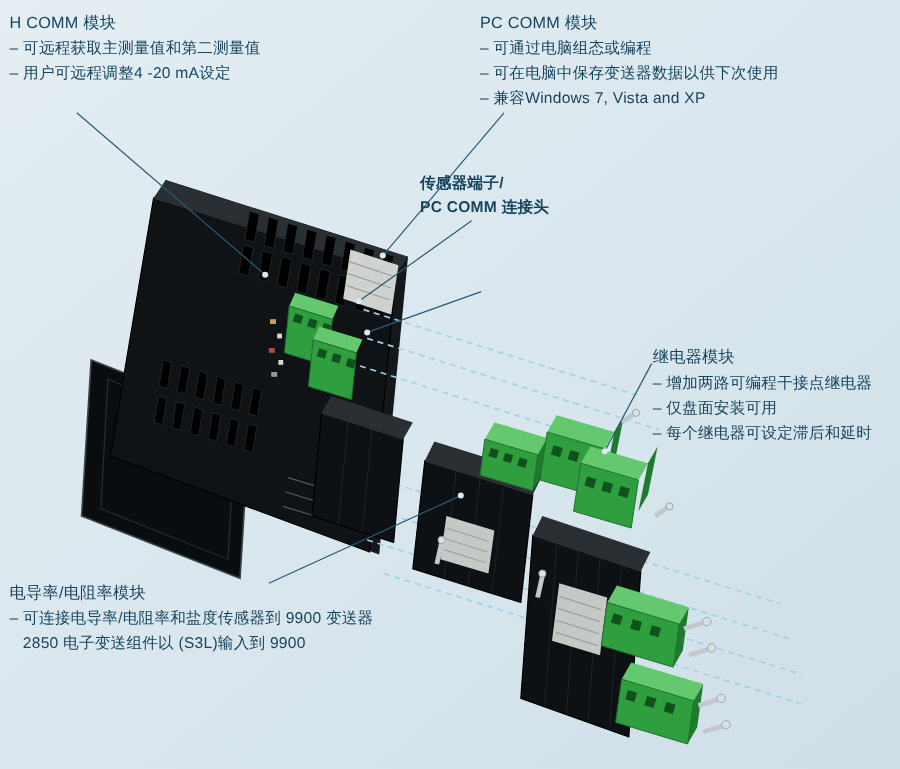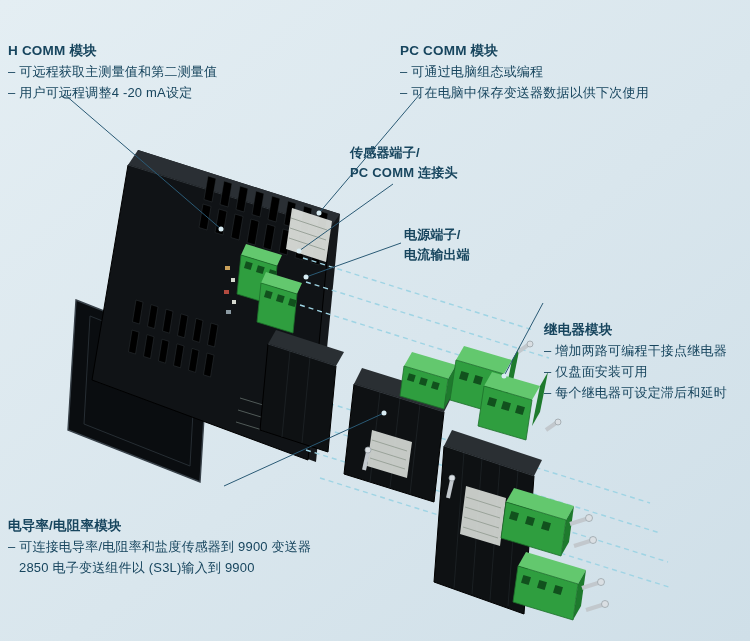--- a/index.html
+++ b/index.html
@@ -9,21 +9,21 @@
     position:relative; overflow:hidden;
     font-family:"Liberation Sans", sans-serif;
     background:linear-gradient(140deg,#e4eef3 0%,#d9e6ed 55%,#cfdfe8 100%);
   }
   .stage { position:absolute; inset:0; }
   svg.art { position:absolute; left:0; top:0; display:block; }
   .label-block {
     position:absolute; color:#17455e; font-size:13px; line-height:21px;
     white-space:nowrap; letter-spacing:0.2px;
   }
-  .label-title { font-weight:bold; font-size:13.5px;margin-top:32px; }
+  .label-title { font-weight:normal; font-size:13.5px; }
   .bold-lines div { font-weight:bold; font-size:13px; line-height:20px; }
   .center { text-align:left; }
   .indent { padding-left:11px; }
 </style>
 </head>
 <body>
 
 <div class="stage">
 
   <svg class="art" width="750" height="641" viewBox="0 0 750 641">
@@ -264,31 +264,28 @@
   <div class="label-block" style="left:8px; top:8px;">
     <div class="label-title">H COMM 模块</div>
     <div class="label-item">– 可远程获取主测量值和第二测量值</div>
     <div class="label-item">– 用户可远程调整4 -20 mA设定</div>
   </div>
 
   <div class="label-block" style="left:400px; top:8px;">
     <div class="label-title">PC COMM 模块</div>
     <div class="label-item">– 可通过电脑组态或编程</div>
     <div class="label-item">– 可在电脑中保存变送器数据以供下次使用</div>
+    <div class="label-item">– 兼容Windows 7, Vista and XP</div>
   </div>
 
   <div class="label-block bold-lines center" style="left:350px; top:143px; width:155px;">
     <div>传感器端子/</div>
     <div>PC COMM 连接头</div>
   </div>
 
-  <div class="label-block bold-lines" style="left:404px; top:225px;">
-    <div>电源端子/</div>
-    <div>电流输出端</div>
-  </div>
 
   <div class="label-block" style="left:544px; top:287px;">
     <div class="label-title">继电器模块</div>
     <div class="label-item">– 增加两路可编程干接点继电器</div>
     <div class="label-item">– 仅盘面安装可用</div>
     <div class="label-item">– 每个继电器可设定滞后和延时</div>
   </div>
 
   <div class="label-block" style="left:8px; top:483px;">
     <div class="label-title">电导率/电阻率模块</div>

